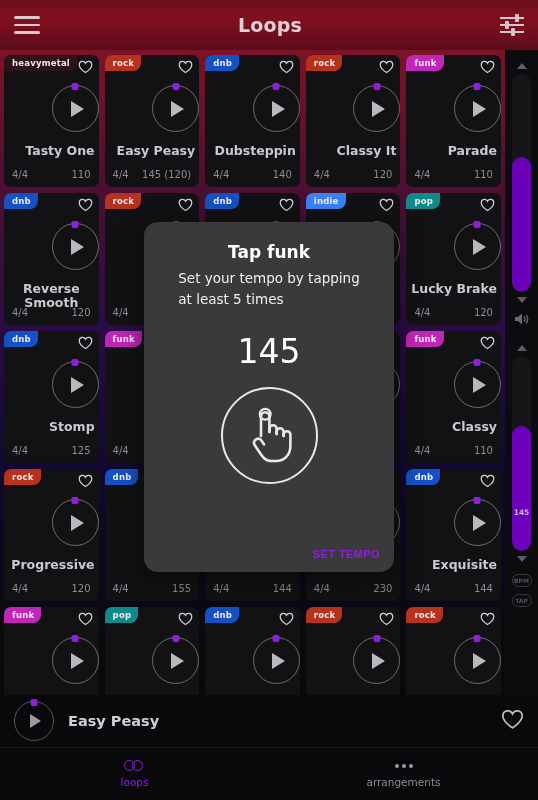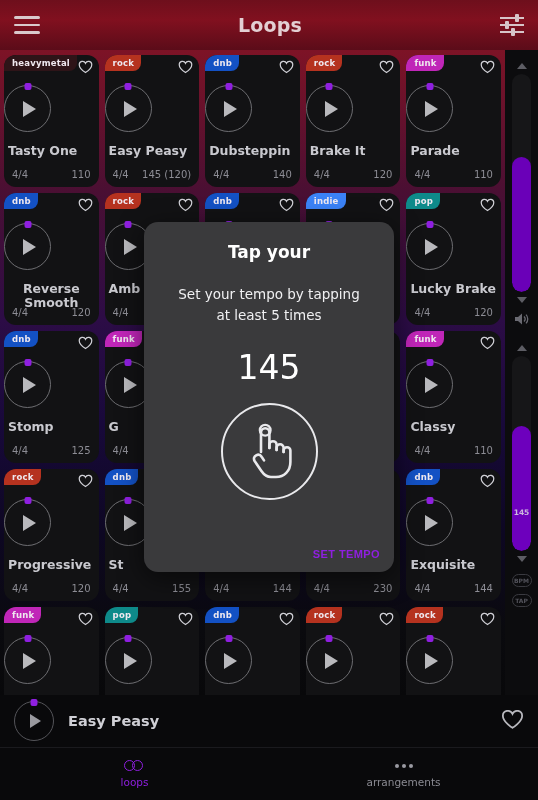--- a/index.html
+++ b/index.html
@@ -40,23 +40,23 @@
     position: absolute; top: 50px; left: 0; width: 505px; height: 645px;
     background: linear-gradient(180deg, #7d1326 0%, #4a0f33 22%, #2c0c46 42%,
                 #18093a 58%, #0d0722 75%, #0a0a0e 90%, #08080a 100%);
     overflow: hidden;
   }
   .grid {
     display: grid; grid-template-columns: repeat(5, 1fr);
     gap: 6px; padding: 5px 4px;
   }
   .card {
-    position: relative; height: 132px; border-radius: 12px;
+    position: relative; height: 132px; border-radius: 7px;
     background: #121214; overflow: hidden;
-    display: flex; flex-direction: column; align-items: flex-start;
+    display: flex; flex-direction: column; align-items: flex-end;
   }
   .tag {
     position: absolute; top: 0; left: 0; padding: 3px 7px 3px 8px;
     font-size: 8.5px; color: #efe8ef; border-radius: 0 0 8px 0;
     font-weight: 600; letter-spacing: .2px;
   }
   .heart {
     position: absolute; top: 4px; right: 6px; width: 15px; height: 14px;
     cursor: pointer;
   }
@@ -120,21 +120,21 @@
 
   
   .modal {
     position: absolute; left: 144px; top: 222px; width: 250px; height: 350px;
     background: #3a3a3c; border-radius: 14px; z-index: 40;
     display: flex; flex-direction: column; align-items: center;
     box-shadow: 0 6px 26px rgba(0,0,0,.55);
   }
   .modal-title { margin-top: 20px; font-size: 17px; font-weight: bold; color: #fff; }
   .modal-sub {
-    margin-top: 22px; font-size: 13.5px; color: #f0f0f2; text-align: center;
+    margin-top: 6px; font-size: 13.5px; color: #f0f0f2; text-align: left;
     line-height: 21px; font-weight: 500;
   }
   .modal-bpm { margin-top: 22px; font-size: 33px; color: #fff; font-weight: 400; }
   .tap-circle {
     margin-top: 16px; width: 97px; height: 97px; border-radius: 50%;
     border: 2.5px solid #e9e9ec; display: flex; align-items: center;
     justify-content: center; cursor: pointer;
   }
   .set-tempo {
     position: absolute; right: 14px; bottom: 12px;
@@ -253,21 +253,21 @@
         </div>
         <div class="card">
           <div class="tag" style="background:#b5321f">rock</div>
           <div class="heart"><svg viewBox="0 0 22 20">
               <path d="M11 18S1.8 12.2 1.8 6.6A4.8 4.8 0 0 1 11 4.6a4.8 4.8 0 0 1 9.2 2c0 5.6-9.2 11.4-9.2 11.4z" fill="none" stroke="#cfcfd5" stroke-width="1.8"></path>
             </svg></div>
           <div class="play-circle">
             <div class="play-dot"></div>
             <div class="tri"></div>
           </div>
-          <div class="card-title">Brake It</div>
+          <div class="card-title">Classy It</div>
           <div class="card-meta">
             <span>4/4</span>
             <span>120</span>
           </div>
         </div>
         <div class="card">
           <div class="tag" style="background:#c026b8">funk</div>
           <div class="heart"><svg viewBox="0 0 22 20">
               <path d="M11 18S1.8 12.2 1.8 6.6A4.8 4.8 0 0 1 11 4.6a4.8 4.8 0 0 1 9.2 2c0 5.6-9.2 11.4-9.2 11.4z" fill="none" stroke="#cfcfd5" stroke-width="1.8"></path>
             </svg></div>
@@ -611,21 +611,21 @@
       </div>
       <div class="chev">
           <div class="chev-dn"></div>
         </div>
       <div class="mini-btn">BPM</div>
       <div class="mini-btn">TAP</div>
     </div>
   </div>
 
   <div class="modal">
-    <div class="modal-title">Tap your</div>
+    <div class="modal-title">Tap funk</div>
     <div class="modal-sub">
       <div>Set your tempo by tapping</div>
       <div>at least 5 times</div>
     </div>
     <div class="modal-bpm">145</div>
     <div class="tap-circle">
       <span>
         <svg width="54" height="58" viewBox="0 0 54 58">
           <path d="M19 31V11.5a4.2 4.2 0 0 1 8.4 0V27" fill="none" stroke="#e9e9ec" stroke-width="2.6" stroke-linecap="round"></path>
           <path d="M27.4 27v-3.2a3.6 3.6 0 0 1 7.2 0V29" fill="none" stroke="#e9e9ec" stroke-width="2.6" stroke-linecap="round"></path>

